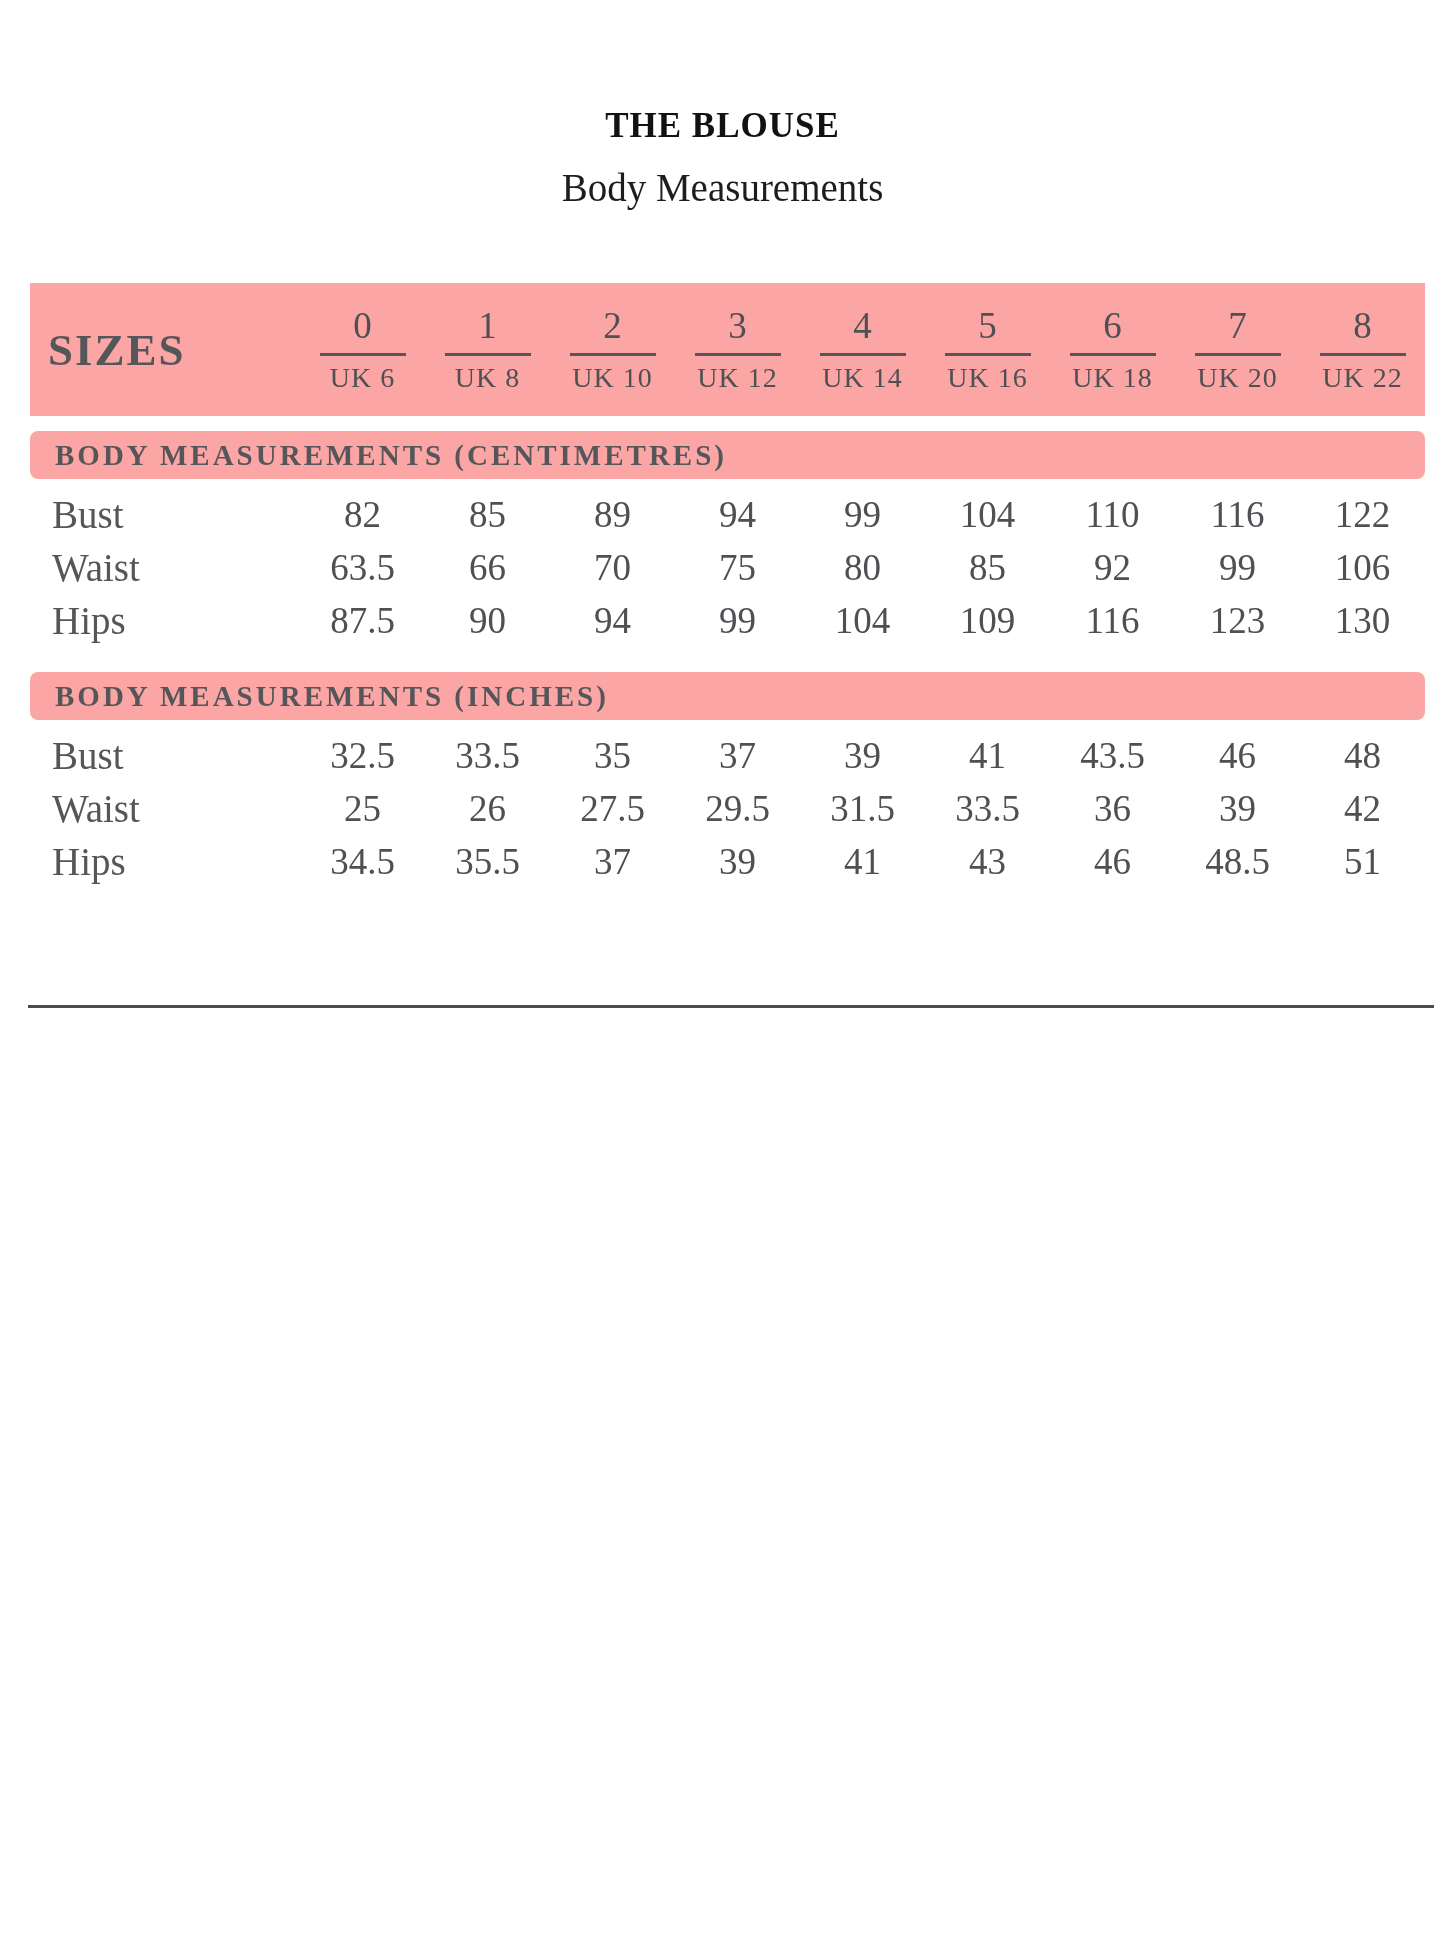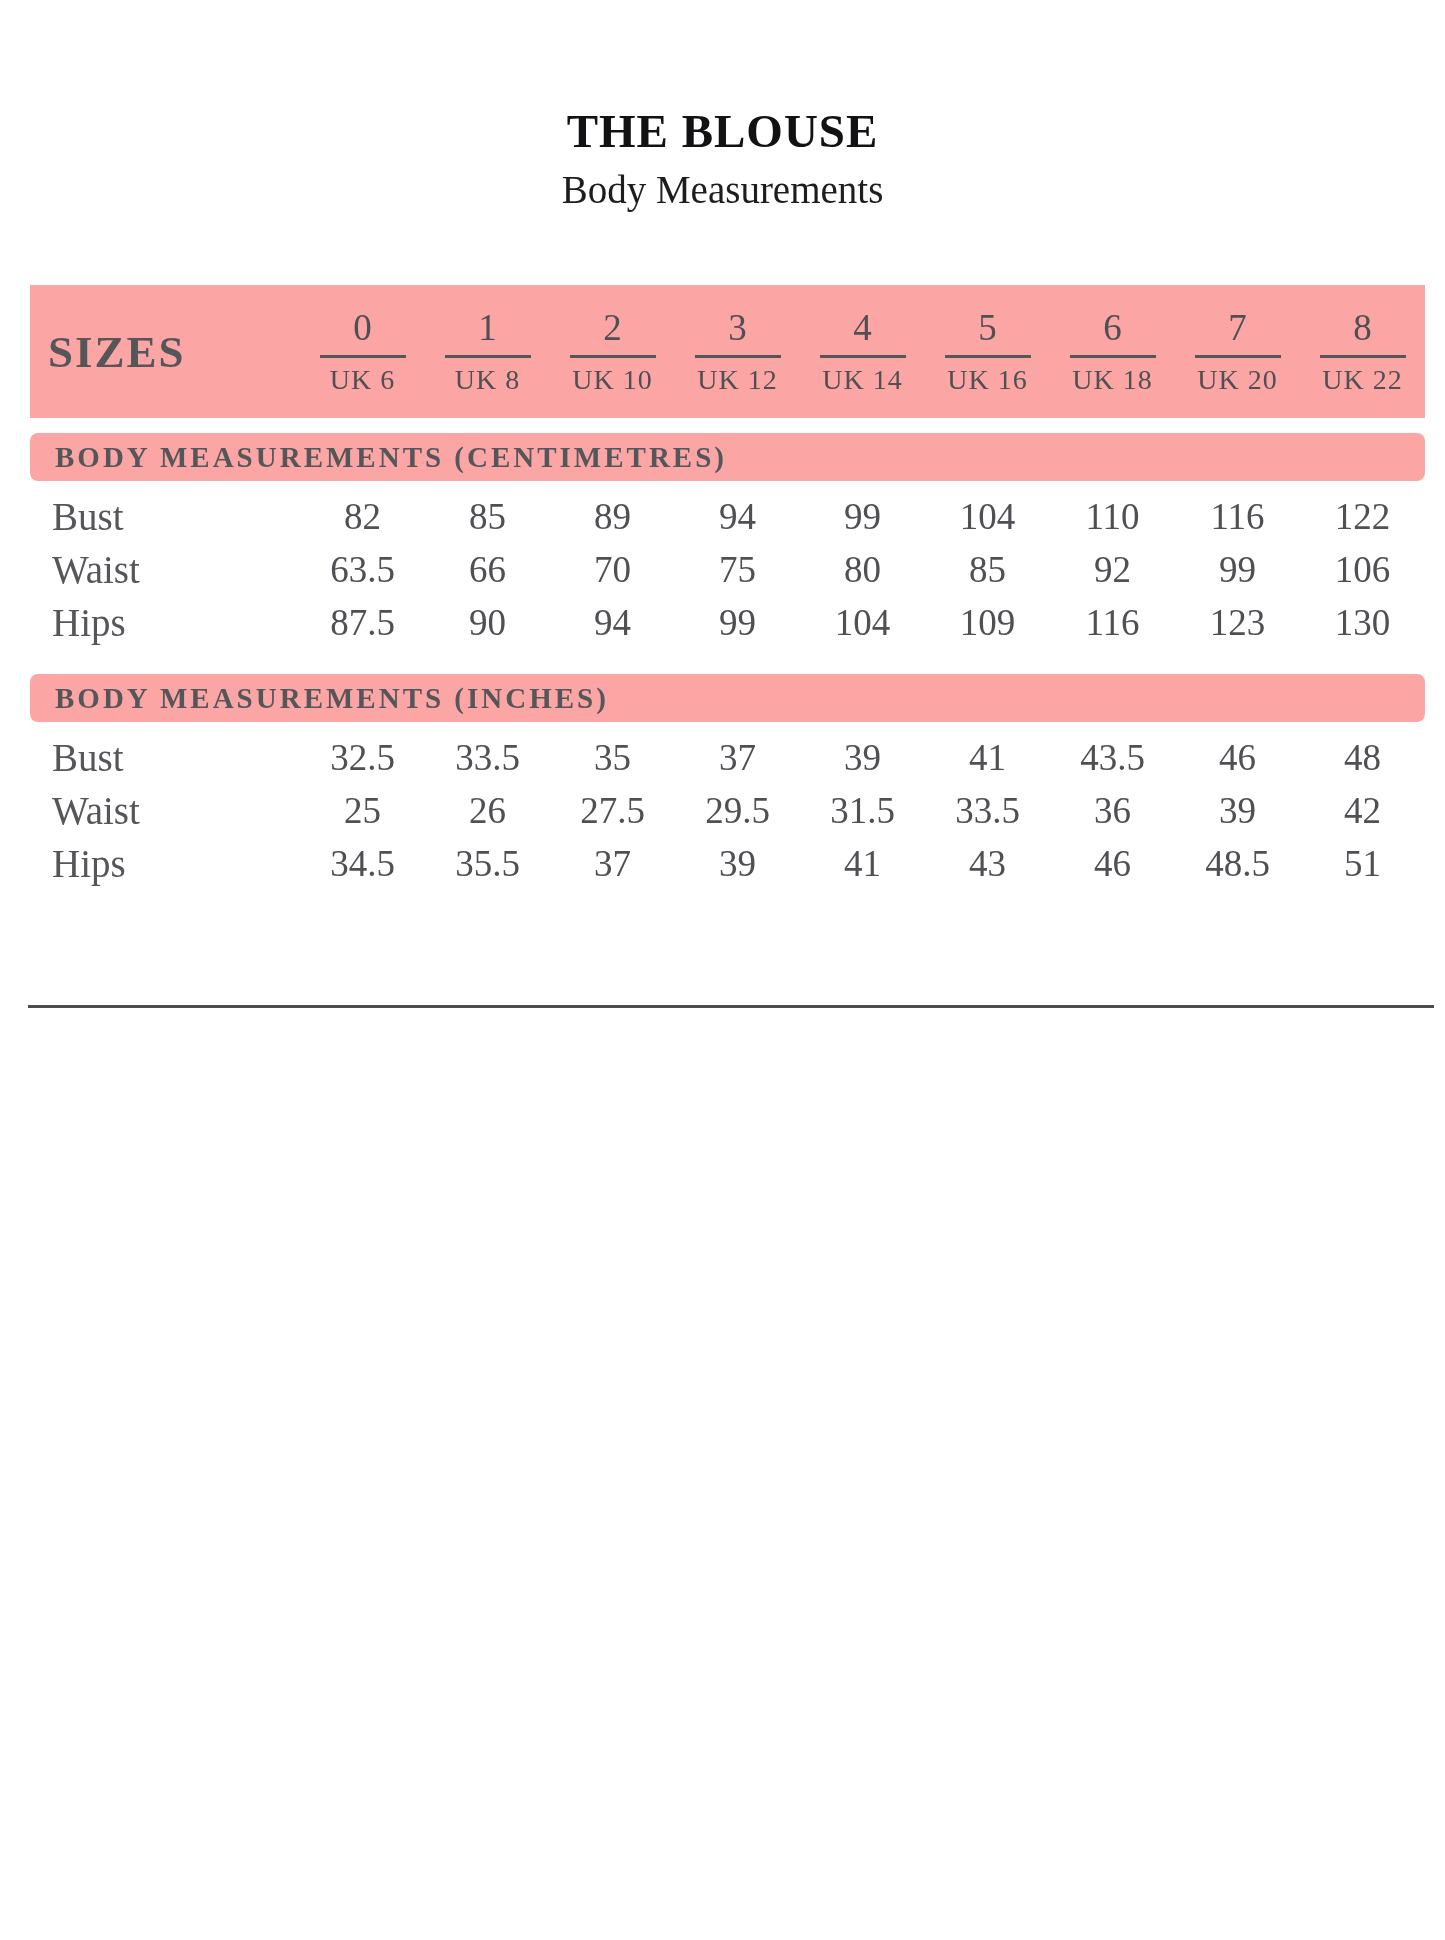--- a/index.html
+++ b/index.html
@@ -5,25 +5,25 @@
   * { margin:0; padding:0; box-sizing:border-box; }
   html,body { background:#ffffff; }
   body {
     width:1445px; height:1940px;
     font-family:"Liberation Serif","DejaVu Serif",serif;
     position:relative;
     color:#55565a;
   }
   .title-block { padding-top:108px; text-align:center; }
   .doc-title {
-    font-size:47px; font-weight:bold; color:#121214;
+    font-size:35px; font-weight:bold; color:#121214;
     letter-spacing:1px; line-height:1.0;
   }
   .doc-subtitle {
-    margin-top:15px; font-size:39px; font-weight:normal;
+    margin-top:25px; font-size:39px; font-weight:normal;
     color:#1d1d1f; line-height:1.0;
   }
   .sheet { margin:76px 0 0 30px; width:1395px; }
   .band { background:#fca5a5; }
   
   .size-header {
     display:flex; align-items:center; height:133px;
   }
   .col-label { width:270px; flex:0 0 270px; }
   .col { flex:1 1 0; text-align:center; }

